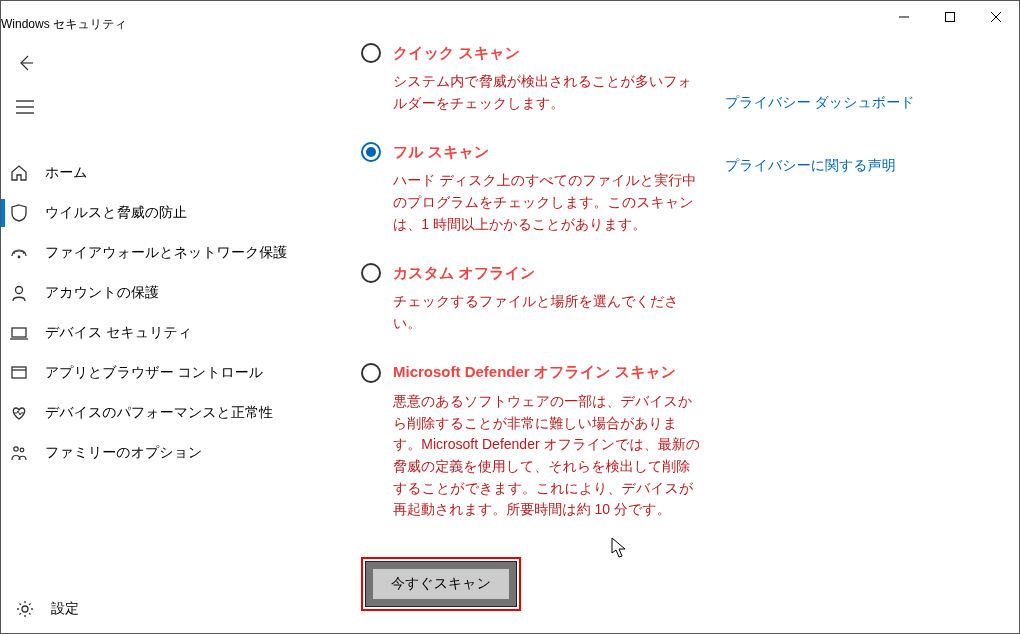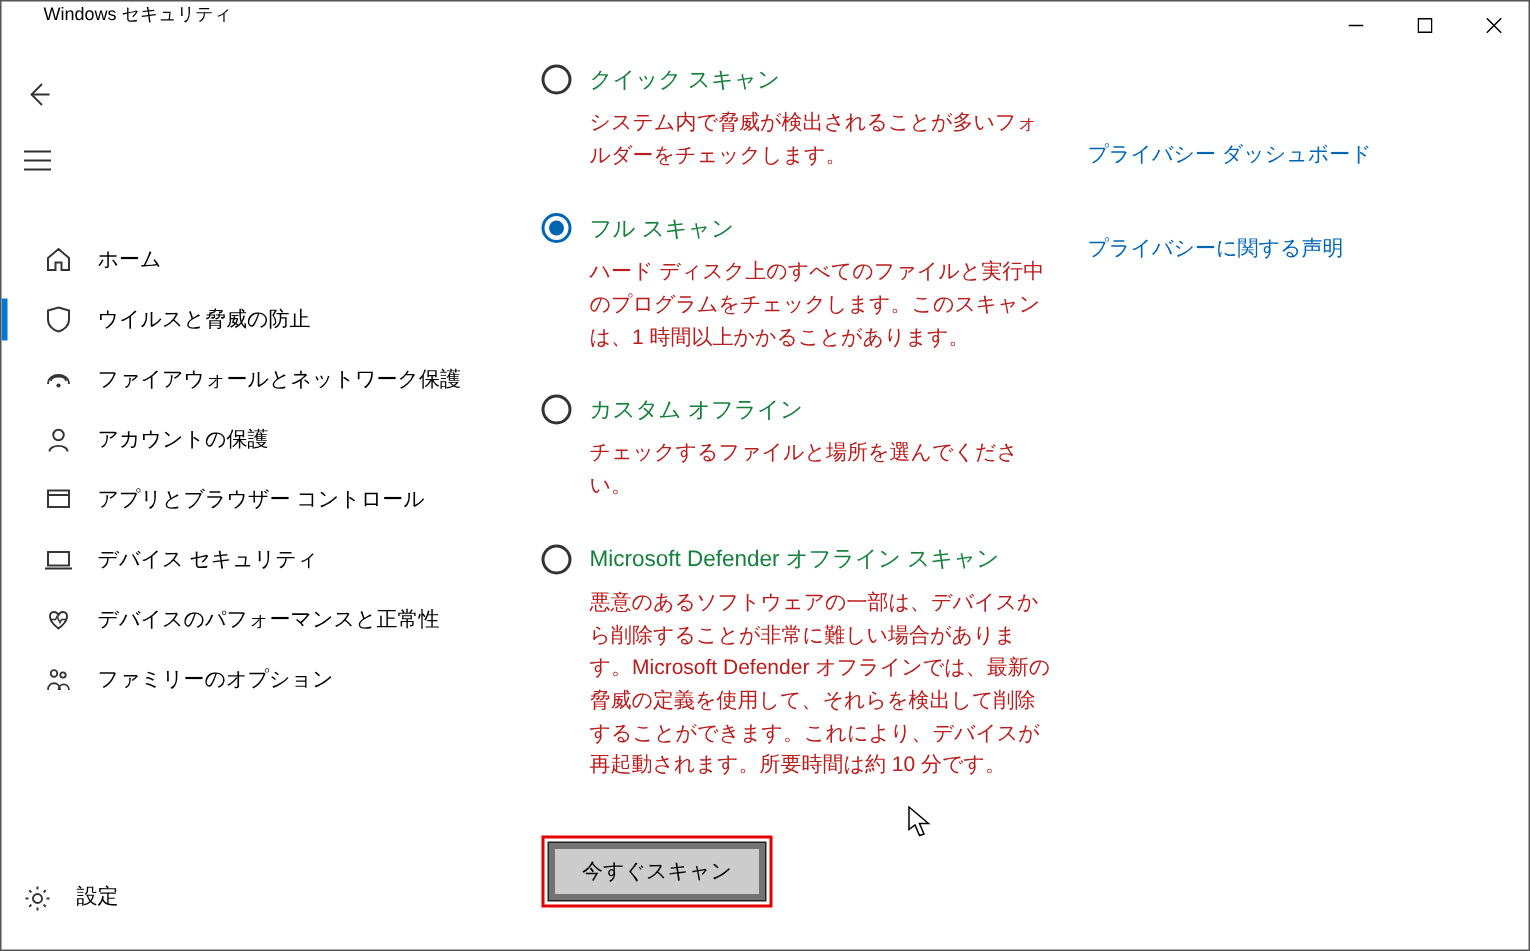--- a/index.html
+++ b/index.html
@@ -1,42 +1,42 @@
 <!DOCTYPE html>
 <html><head>
   <meta charset="utf-8">
   <style>
     * { box-sizing: border-box; margin: 0; padding: 0; }
     body { font-family: "Yu Gothic UI", "Meiryo", sans-serif; font-size: 14px; color: #000; background: #fff; width: 1020px; height: 634px; overflow: hidden; border: 1px solid #555; }
-    .titlebar { display: flex; align-items: flex-start; height: 32px; padding-left: 28px; }
+    .titlebar { display: flex; align-items: flex-end; height: 32px; padding-left: 0; }
     .titlebar-title { font-size: 12px; color: #000; flex: 1; }
     .win-controls { display: flex; }
     .win-btn { width: 46px; height: 32px; display: flex; align-items: center; justify-content: center; cursor: pointer; }
     .win-btn svg { width: 10px; height: 10px; }
     .body-area { display: flex; height: calc(100% - 32px); }
     .left-col { width: 320px; display: flex; flex-direction: column; }
     .top-buttons { padding: 8px 0 0 0; }
     .icon-btn { width: 48px; height: 44px; display: flex; align-items: center; justify-content: center; cursor: pointer; }
     .nav { margin-top: 24px; flex: 1; }
-    .nav-item { display: flex; align-items: center; height: 40px; padding-left: 28px; cursor: pointer; position: relative; }
+    .nav-item { display: flex; align-items: center; height: 40px; padding-left: 8px; cursor: pointer; position: relative; }
     .nav-item.selected::before { content: ""; position: absolute; left: 0; top: 6px; bottom: 6px; width: 4px; background: #0078d4; }
     .nav-item-icon { width: 20px; height: 20px; display: flex; align-items: center; justify-content: center; margin-right: 16px; color:#333; }
     .nav-item-label { font-size: 14px; color: #000; }
-    .settings-row { display: flex; align-items: flex-start; height: 40px; padding-left: 14px; cursor: pointer; margin-bottom: 4px; }
+    .settings-row { display: flex; align-items: center; height: 40px; padding-left: 14px; cursor: pointer; margin-bottom: 4px; }
     .main-col { flex: 1; display: flex; padding-top: 10px; }
     .options-col { width: 340px; margin-left: 40px; }
     .scan-opt { margin-bottom: 28px; }
     .opt-head { display: flex; align-items: center; }
     .radio { width: 20px; height: 20px; border: 2px solid #333; border-radius: 50%; margin-right: 12px; display: flex; align-items: center; justify-content: center; flex-shrink: 0; cursor: pointer; }
     .radio.selected { border-color: #0066b4; }
     .radio.selected .dot { width: 10px; height: 10px; background: #0066b4; border-radius: 50%; }
-    .opt-title { font-size: 15px; color: #15803d; }
+    .opt-title { font-size: 15px; color: #ef4444; font-weight: bold; }
     .opt-desc { margin-left: 32px; margin-top: 8px; font-size: 14px; color: #b91c1c; line-height: 1.55; }
     .scan-button-wrap { margin-top: 8px; padding: 3px; border: 2px solid #e60000; display: inline-block; }
-    .scan-button { background: #ccc; border: 4px solid #737373; outline: 1px solid #222; padding: 6px 18px; font-size: 14px; cursor: pointer; font-family: inherit; text-align: right; }
+    .scan-button { background: #ccc; border: 7px solid #737373; outline: 1px solid #222; padding: 6px 18px; font-size: 14px; cursor: pointer; font-family: inherit; text-align: right; }
     .cursor-img { position: absolute; margin-left: 90px; margin-top: -12px; pointer-events: none; }
     .links-col { margin-left: 24px; padding-top: 6px; }
     .link { color: #0066b4; font-size: 14px; margin-bottom: 10px; cursor: pointer; margin-top: 45px; }
   </style>
 </head>
 <body>
 
 <div class="titlebar">
   <div class="titlebar-title">Windows セキュリティ</div>
   <div class="win-controls">
@@ -110,34 +110,34 @@
           <svg width="18" height="18" viewBox="0 0 18 18">
               <circle cx="9" cy="6" r="3.5" fill="none" stroke="#333" stroke-width="1.3"></circle>
               <path d="M3 17 C3 12 15 12 15 17" fill="none" stroke="#333" stroke-width="1.3"></path>
             </svg>
         </span>
         <span class="nav-item-label">アカウントの保護</span>
       </div>
       <div class="nav-item">
         <span class="nav-item-icon">
           <svg width="18" height="18" viewBox="0 0 18 18">
+              <rect x="2" y="4" width="14" height="9" fill="none" stroke="#333" stroke-width="1.3"></rect>
+              <line x1="0" y1="15" x2="18" y2="15" stroke="#333" stroke-width="1.3"></line>
+            </svg>
+        </span>
+        <span class="nav-item-label">デバイス セキュリティ</span>
+      </div>
+      <div class="nav-item">
+        <span class="nav-item-icon">
+          <svg width="18" height="18" viewBox="0 0 18 18">
               <rect x="2" y="3" width="14" height="11" fill="none" stroke="#333" stroke-width="1.3"></rect>
               <line x1="2" y1="6" x2="16" y2="6" stroke="#333" stroke-width="1.3"></line>
             </svg>
         </span>
         <span class="nav-item-label">アプリとブラウザー コントロール</span>
-      </div>
-      <div class="nav-item">
-        <span class="nav-item-icon">
-          <svg width="18" height="18" viewBox="0 0 18 18">
-              <rect x="2" y="4" width="14" height="9" fill="none" stroke="#333" stroke-width="1.3"></rect>
-              <line x1="0" y1="15" x2="18" y2="15" stroke="#333" stroke-width="1.3"></line>
-            </svg>
-        </span>
-        <span class="nav-item-label">デバイス セキュリティ</span>
       </div>
       <div class="nav-item">
         <span class="nav-item-icon">
           <svg width="18" height="18" viewBox="0 0 18 18">
               <path d="M9 15 C2 10 2 4 6 4 C8 4 9 6 9 6 C9 6 10 4 12 4 C16 4 16 10 9 15 Z" fill="none" stroke="#333" stroke-width="1.3"></path>
               <path d="M4 9 h3 l1 -2 l2 4 l1 -2 h3" fill="none" stroke="#333" stroke-width="1"></path>
             </svg>
         </span>
         <span class="nav-item-label">デバイスのパフォーマンスと正常性</span>
       </div>

